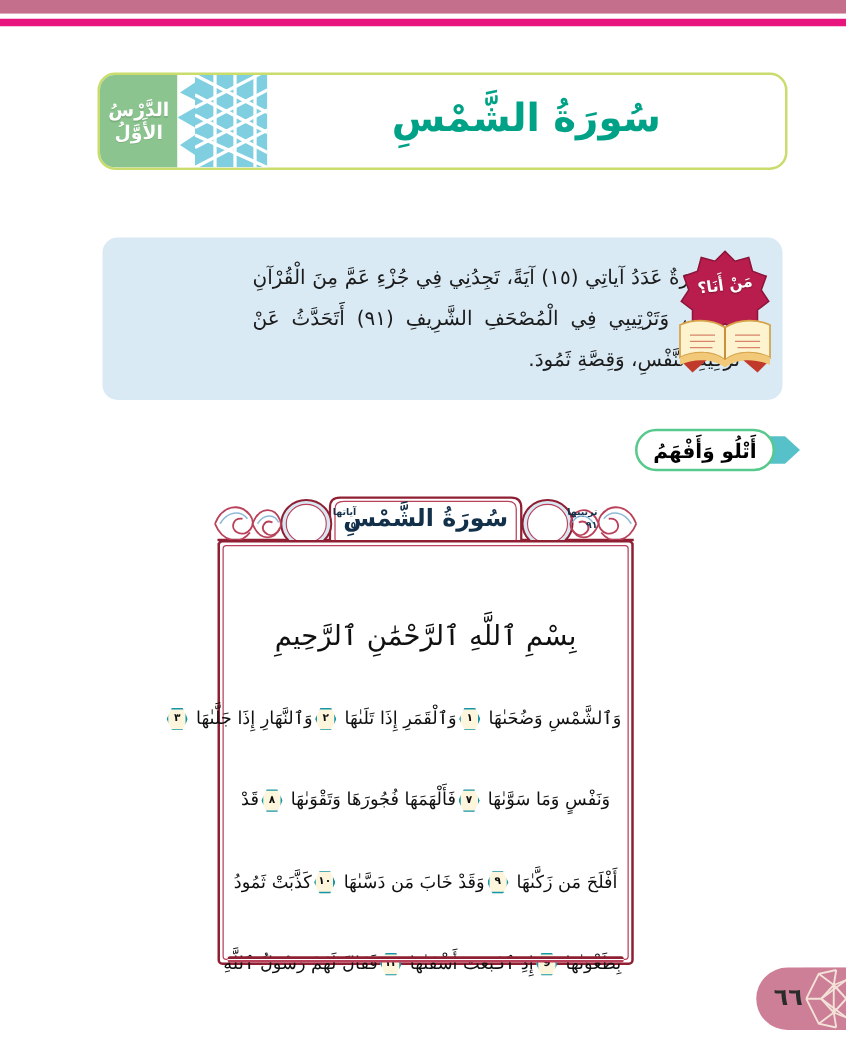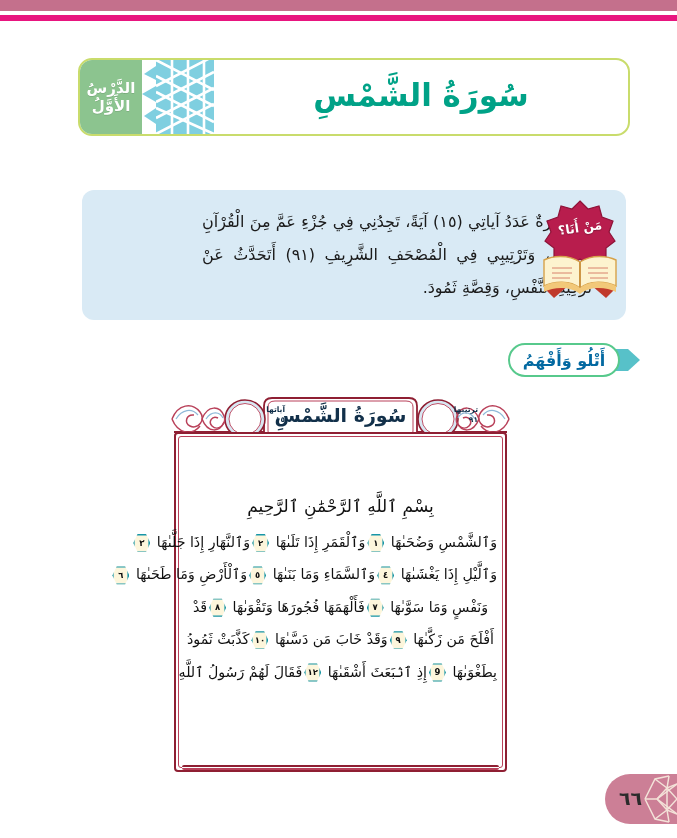--- a/index.html
+++ b/index.html
@@ -69,21 +69,21 @@
   .whoami .book{position:absolute;left:6px;top:48px;width:84px;height:62px;}
 
   
   .section-pill-wrap{position:absolute;left:508px;top:343px;width:132px;height:34px;}
   .section-pill{
     position:absolute;left:0;top:0;width:112px;height:34px;box-sizing:border-box;
     background:#ffffff;border:2.5px solid #57c98c;border-radius:17px;
     display:flex;align-items:center;justify-content:center;
   }
   .section-pill span{
-    color:#0369a1;font-size:16px;font-weight:bold;white-space:nowrap;
+    color:#000000;font-size:16px;font-weight:bold;white-space:nowrap;
   }
   .pill-arrow{position:absolute;left:104px;top:2px;width:30px;height:30px;}
 
   
   .mushaf{
     position:absolute;left:168px;top:392px;width:345px;height:390px;
   }
   .mushaf-inner{
     position:absolute;left:6px;top:40px;right:6px;bottom:10px;
     border:2px solid #8f1f33;border-radius:4px;background:#ffffff;
@@ -103,31 +103,31 @@
   }
   .cart-left,.cart-right{
     position:absolute;top:13px;width:60px;text-align:right;
     color:#12304a;font-size:7.5px;line-height:1.35;font-weight:bold;
   }
   .cart-left{left:57px;}
   .cart-right{left:250px;}
 
   .basmala{
     position:absolute;left:0;right:0;top:62px;text-align:center;
-    color:#101010;font-size:17px;direction:rtl;
+    color:#101010;font-size:22px;direction:rtl;
     font-family:"DejaVu Sans","Liberation Serif",serif;
   }
   .verses{
     position:absolute;left:8px;right:8px;top:92px;
     direction:rtl;text-align:center;
     color:#101010;font-size:14.2px;line-height:2.28;
     font-family:"DejaVu Sans","Liberation Serif",serif;
     letter-spacing:-.2px;
   }
-  .verses .ayah-line{white-space:nowrap;}
+  .verses .ayah-line{white-space:nowrap;margin-top:33px;}
   .vnum{
     display:inline-block;width:17px;height:19px;line-height:19px;
     font-size:8.5px;text-align:center;vertical-align:middle;
     color:#0f0f0f;background:#fdf6dc;
     margin:0 2px;position:relative;
     clip-path:polygon(25% 3%,75% 3%,100% 50%,75% 97%,25% 97%,0% 50%);
     box-shadow:0 0 0 1.6px #1796a8 inset;
     font-weight:bold;
   }
   .bottom-rule{
@@ -269,21 +269,20 @@
         <div>ترتيبها</div>
         <div>٩١</div>
       </div>
     </div>
 
     <div class="mushaf-inner">
       <div class="mushaf-inner2"></div>
       <div class="basmala">بِسْمِ ٱللَّهِ ٱلرَّحْمَٰنِ ٱلرَّحِيمِ</div>
       <div class="verses" id="verses">
           <div class="ayah-line"><span>وَٱلشَّمْسِ وَضُحَىٰهَا </span><span class="vnum">١</span><span>وَٱلْقَمَرِ إِذَا تَلَىٰهَا </span><span class="vnum">٢</span><span>وَٱلنَّهَارِ إِذَا جَلَّىٰهَا </span><span class="vnum">٣</span></div>
-          <div class="ayah-line"><span>وَٱلَّيْلِ إِذَا يَغْشَىٰهَا </span><span class="vnum">٤</span><span>وَٱلسَّمَاءِ وَمَا بَنَىٰهَا </span><span class="vnum">٥</span><span>وَٱلْأَرْضِ وَمَا طَحَىٰهَا </span><span class="vnum">٦</span></div>
           <div class="ayah-line"><span>وَنَفْسٍ وَمَا سَوَّىٰهَا </span><span class="vnum">٧</span><span>فَأَلْهَمَهَا فُجُورَهَا وَتَقْوَىٰهَا </span><span class="vnum">٨</span><span>قَدْ </span></div>
           <div class="ayah-line"><span>أَفْلَحَ مَن زَكَّىٰهَا </span><span class="vnum">٩</span><span>وَقَدْ خَابَ مَن دَسَّىٰهَا </span><span class="vnum">١٠</span><span>كَذَّبَتْ ثَمُودُ </span></div>
           <div class="ayah-line"><span>بِطَغْوَىٰهَا </span><span class="vnum">9</span><span>إِذِ ٱنۢبَعَثَ أَشْقَىٰهَا </span><span class="vnum">١٢</span><span>فَقَالَ لَهُمْ رَسُولُ ٱللَّهِ </span></div>
         </div>
       <div class="bottom-rule"></div>
     </div>
   </div>
 
   <div class="page-badge">
     <div class="num">٦٦</div>

